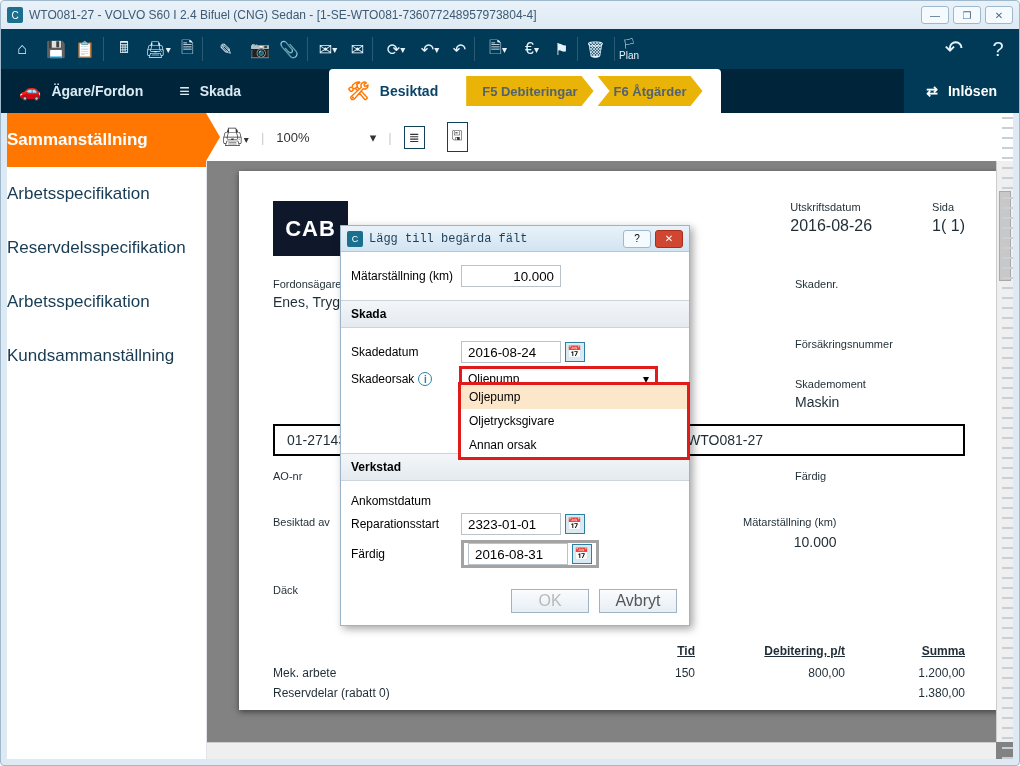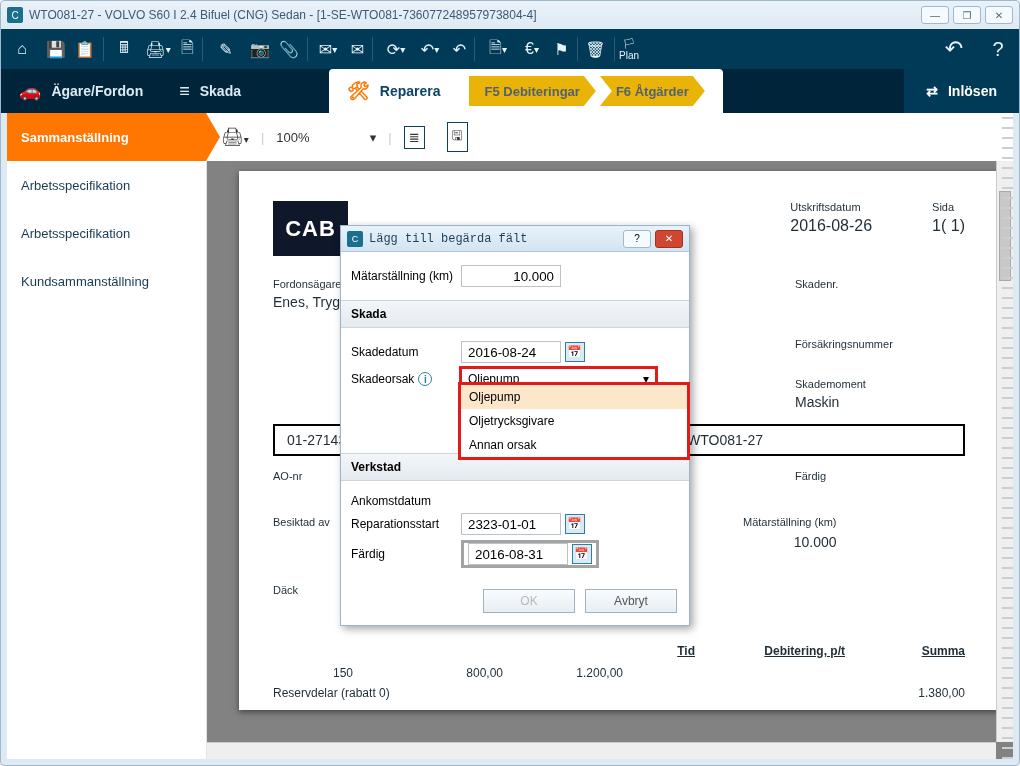--- a/index.html
+++ b/index.html
@@ -28,21 +28,21 @@
   .rsubs { display:flex; align-items:center; gap:4px; margin-left:18px; }
   .rsub { height:30px; background:#eab308; color:#51636f; font-size:13px; padding:0 16px; display:flex;align-items:center; position:relative; clip-path: polygon(0 0, calc(100% - 12px) 0, 100% 50%, calc(100% - 12px) 100%, 0 100%, 12px 50%);}
   .rsub.first { clip-path: polygon(0 0, calc(100% - 12px) 0, 100% 50%, calc(100% - 12px) 100%, 0 100%);}
   .rsub.active { background:#ff7600; color:#fff; }
   .navspacer { flex:1; }
   .inlosen { height:44px; background:#003a57; color:#fff; display:flex; align-items:center; gap:10px; padding:0 22px; font-size:14px; font-weight:600;}
 
   
   .content { position:absolute; left:6px; right:6px; top:112px; bottom:6px; background:#fff; display:flex; }
   .sidebar { width:200px; border-right:1px solid #e2e6ea; padding-top:0; }
-  .sideitem { height:48px; display:flex; align-items:center; padding:0 14px; font-size:13px; color:#173b53; }
+  .sideitem { height:54px; display:flex; align-items:center; padding:0 0; font-size:17px; color:#173b53; }
   .sideitem.active { background:#ff7600; color:#fff; font-weight:600; position:relative; }
   .sideitem.active::after { content:""; position:absolute; right:-14px; top:0; border-top:24px solid transparent; border-bottom:24px solid transparent; border-left:14px solid #ff7600; }
 
   .docarea { flex:1; display:flex; flex-direction:column; }
   .doctool { height:48px; display:flex; align-items:center; gap:12px; padding:0 14px; font-size:13px; color:#333;}
   .doctool .sep { color:#c6ccd1;}
   .zoom { width:100px; }
 
   .docviewport { flex:1; background:#828282; position:relative; overflow:hidden; }
   .page { position:absolute; left:32px; top:10px; width:760px; background:#fff; box-shadow:0 2px 6px rgba(0,0,0,.5); padding:30px 34px 10px 34px; font-size:12px; color:#1f2d36;}
@@ -72,21 +72,21 @@
   .mrow .ml { width:110px;}
   .mrow .minput { width:100px; height:22px; border:1px solid #b8c3cc; padding:0 6px; text-align:right;}
   .mrow .minput.left { text-align:left; }
   .mrow .cal { width:20px;height:20px;border:1px solid #2f7fa0;margin-left:4px;display:flex;align-items:center;justify-content:center;font-size:12px;color:#064d6c;background:#d9eaf3;}
   .drop { width:195px; height:22px; border:1px solid #b8c3cc; display:flex;align-items:center;padding:0 6px;justify-content:space-between;}
   .hl-red { outline:3px solid #e11a1a; outline-offset:-1px;}
   .droplist { position:absolute; left:119px; width:228px; border:1px solid #97a7b3; background:#fff; }
   .droplist .opt { padding:5px 8px; }
   .droplist .opt.sel { background:#fde7cb; }
   .mbtns { display:flex;justify-content:flex-end;gap:10px;padding:8px 12px 12px;}
-  .mbtns button{width:92px;height:24px;border:1px solid #9fb3c2;background:linear-gradient(#fafcfe,#e7eef4);font-size:12px;color:#555;}
+  .mbtns button{width:78px;height:24px;border:1px solid #9fb3c2;background:linear-gradient(#fafcfe,#e7eef4);font-size:16px;color:#555;}
   .mbtns button.ok{color:#b9b9b9;}
   .info-i { display:inline-flex;width:14px;height:14px;border:1px solid #2f7fa0;border-radius:50%;align-items:center;justify-content:center;font-size:10px;font-weight:700;color:#2f7fa0;margin-left:4px;}
   .hl-red-td { border:3px solid #a3a3a3; padding:0 4px; display:inline-flex; align-items:center;}
 
   .rsidebar { position:absolute; right:0; top:0; bottom:0; width:11px; background:repeating-linear-gradient(0deg,#c8cfd5 0,#c8cfd5 2px,transparent 2px,transparent 10px);}
 </style>
 </head>
 <body>
 
 <div class="win">
@@ -153,37 +153,38 @@
     <div class="navtab">
         <span class="icon">🚗</span>
         <span>Ägare/Fordon</span>
       </div>
     <div class="navtab">
         <span class="icon">≡</span>
         <span>Skada</span>
       </div>
     <div class="navtab active" style="margin-left:70px;">
       <span class="icon" style="color:#ff7600">🛠</span>
-      <span style="color:#0b4468;">Reparera</span>
+      <span style="color:#0b4468;">Besiktad</span>
       <div class="rsubs">
         <div class="rsub first">F5  Debiteringar</div>
         <div class="rsub">F6  Åtgärder</div>
       </div>
     </div>
     <div class="navspacer"></div>
     <div class="inlosen">
         <span>⇄</span>
         <span>Inlösen</span>
       </div>
   </div>
 
   <div class="content">
     <div class="sidebar">
       <div class="sideitem active">Sammanställning</div>
       <div class="sideitem">Arbetsspecifikation</div>
+      <div class="sideitem">Reservdelsspecifikation</div>
       <div class="sideitem">Arbetsspecifikation</div>
       <div class="sideitem">Kundsammanställning</div>
     </div>
     <div class="docarea">
       <div class="doctool">
         <span style="font-size:18px">🖨<span style="font-size:10px">▾</span></span>
         <span class="sep">|</span>
         <span class="zoom"><span>100%</span> <span style="float:right">▾</span></span>
         <span class="sep">|</span>
         <span style="border:1.5px solid #0f4258;padding:3px 4px;">≣</span>
@@ -248,20 +249,21 @@
 
           <div style="margin-top:34px" class="lab">Däck</div>
 
           <div class="totrow" style="margin-top:48px">
             <div class="hdr"></div>
             <div class="num und">Tid</div>
             <div class="num und" style="width:110px">Debitering, p/t</div>
             <div class="num und">Summa</div>
           </div>
           <div class="totrow" style="margin-top:8px">
+            <div class="hdr">Mek. arbete</div>
             <div class="num">150</div>
             <div class="num" style="width:110px">800,00</div>
             <div class="num">1.200,00</div>
           </div>
           <div class="totrow" style="margin-top:6px">
             <div class="hdr">Reservdelar (rabatt 0)</div>
             <div class="num"></div>
               <div class="num" style="width:110px"></div>
             <div class="num">1.380,00</div>
           </div>

